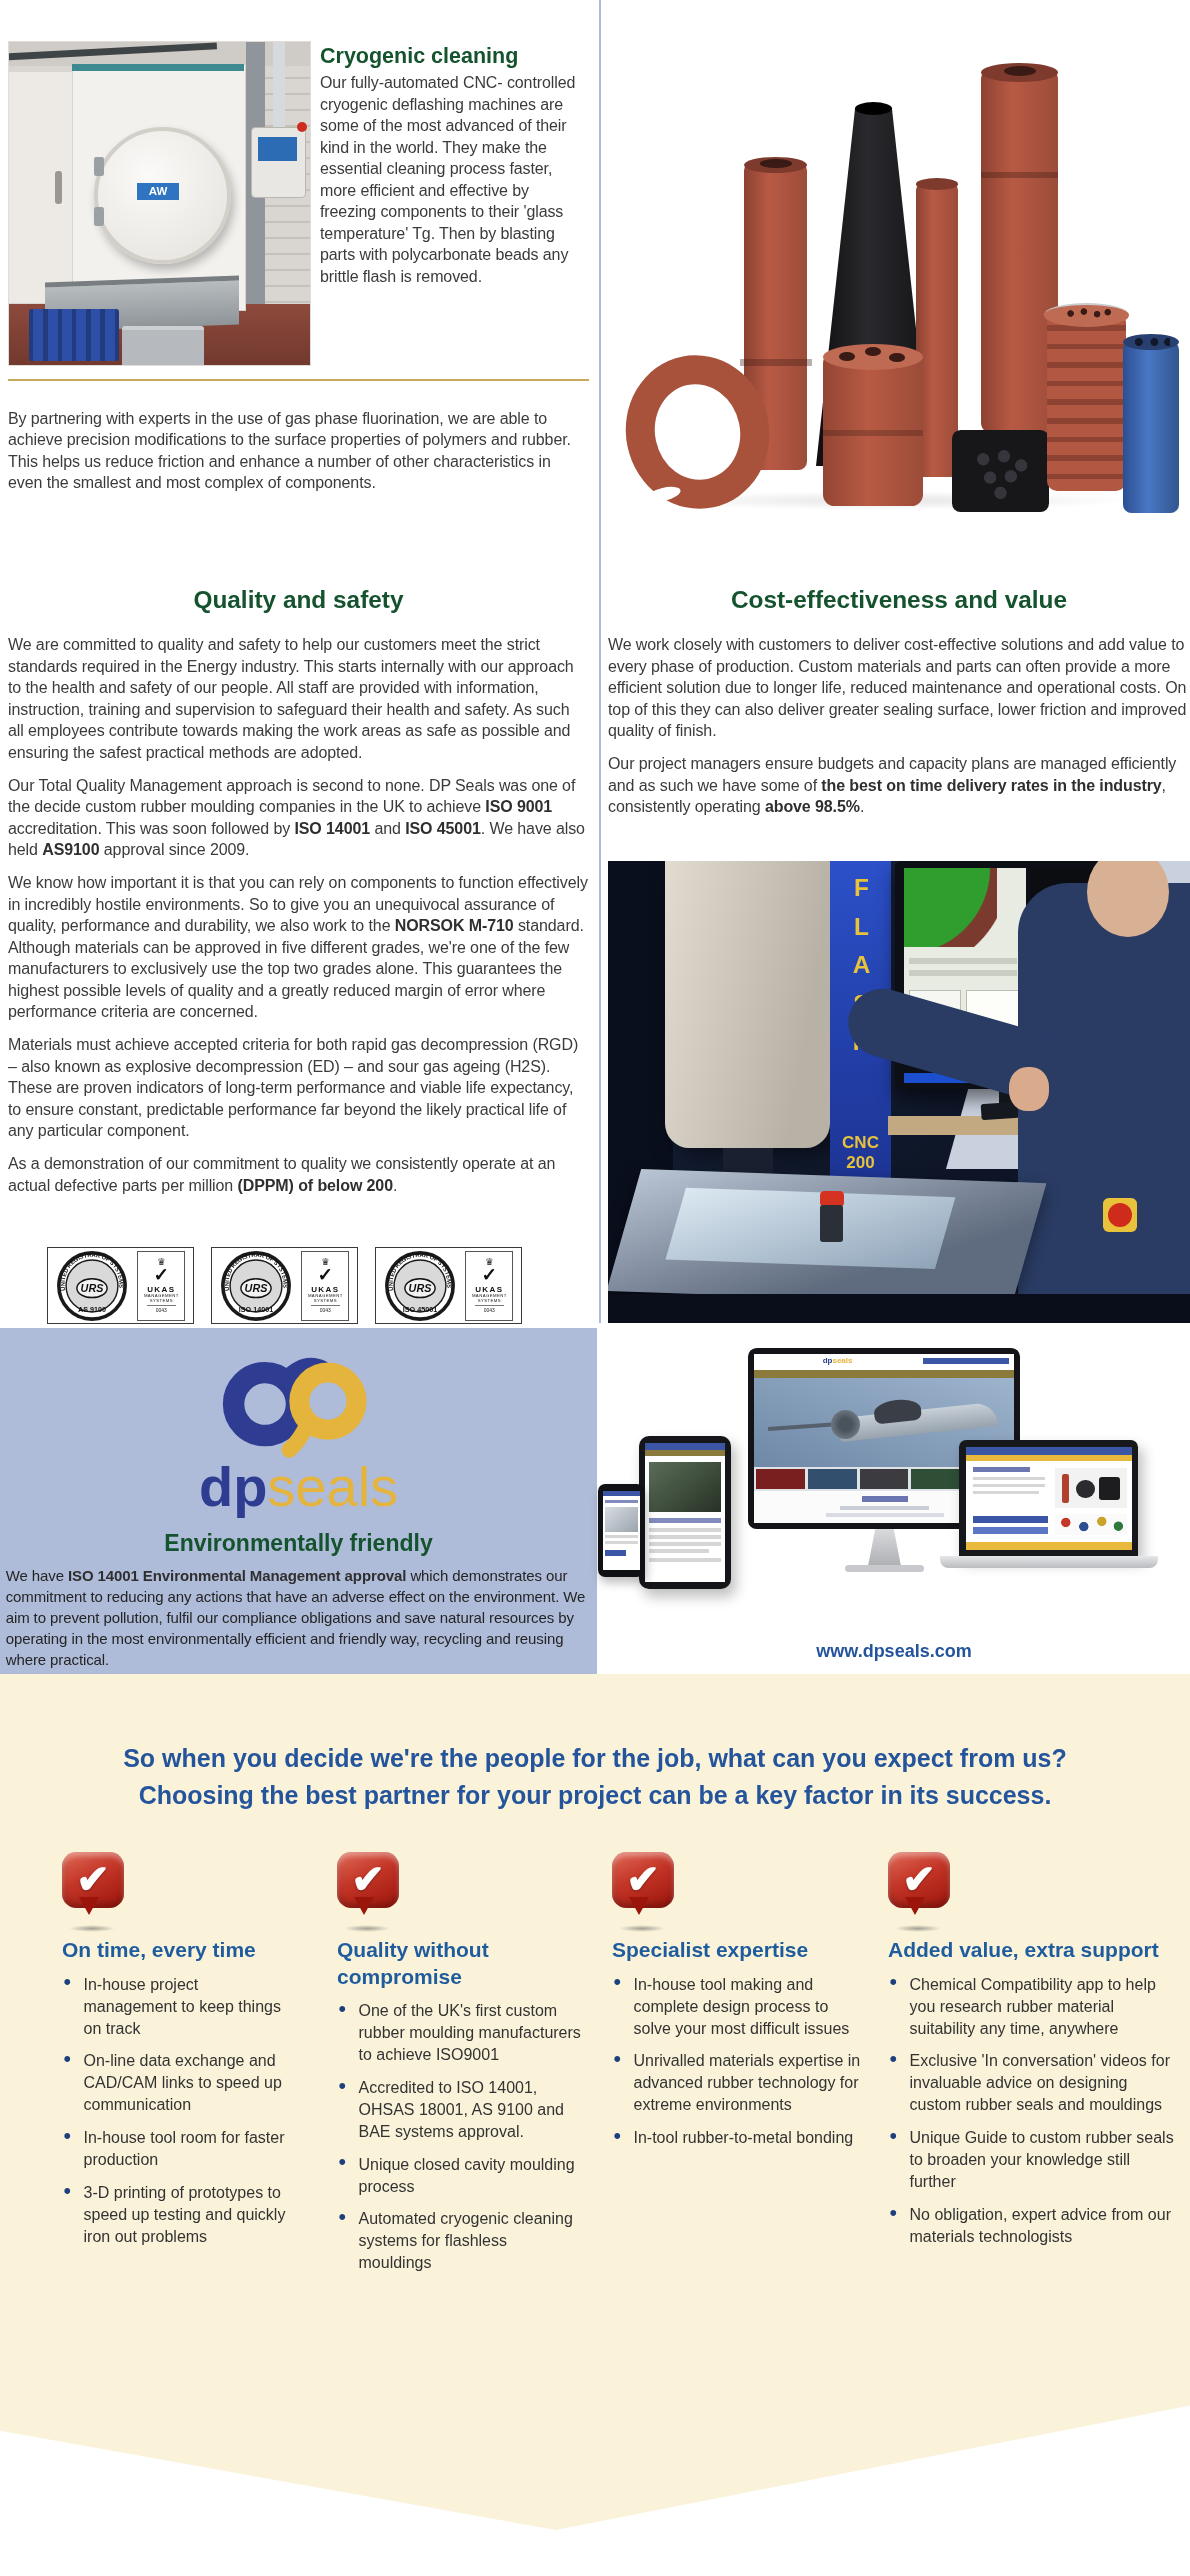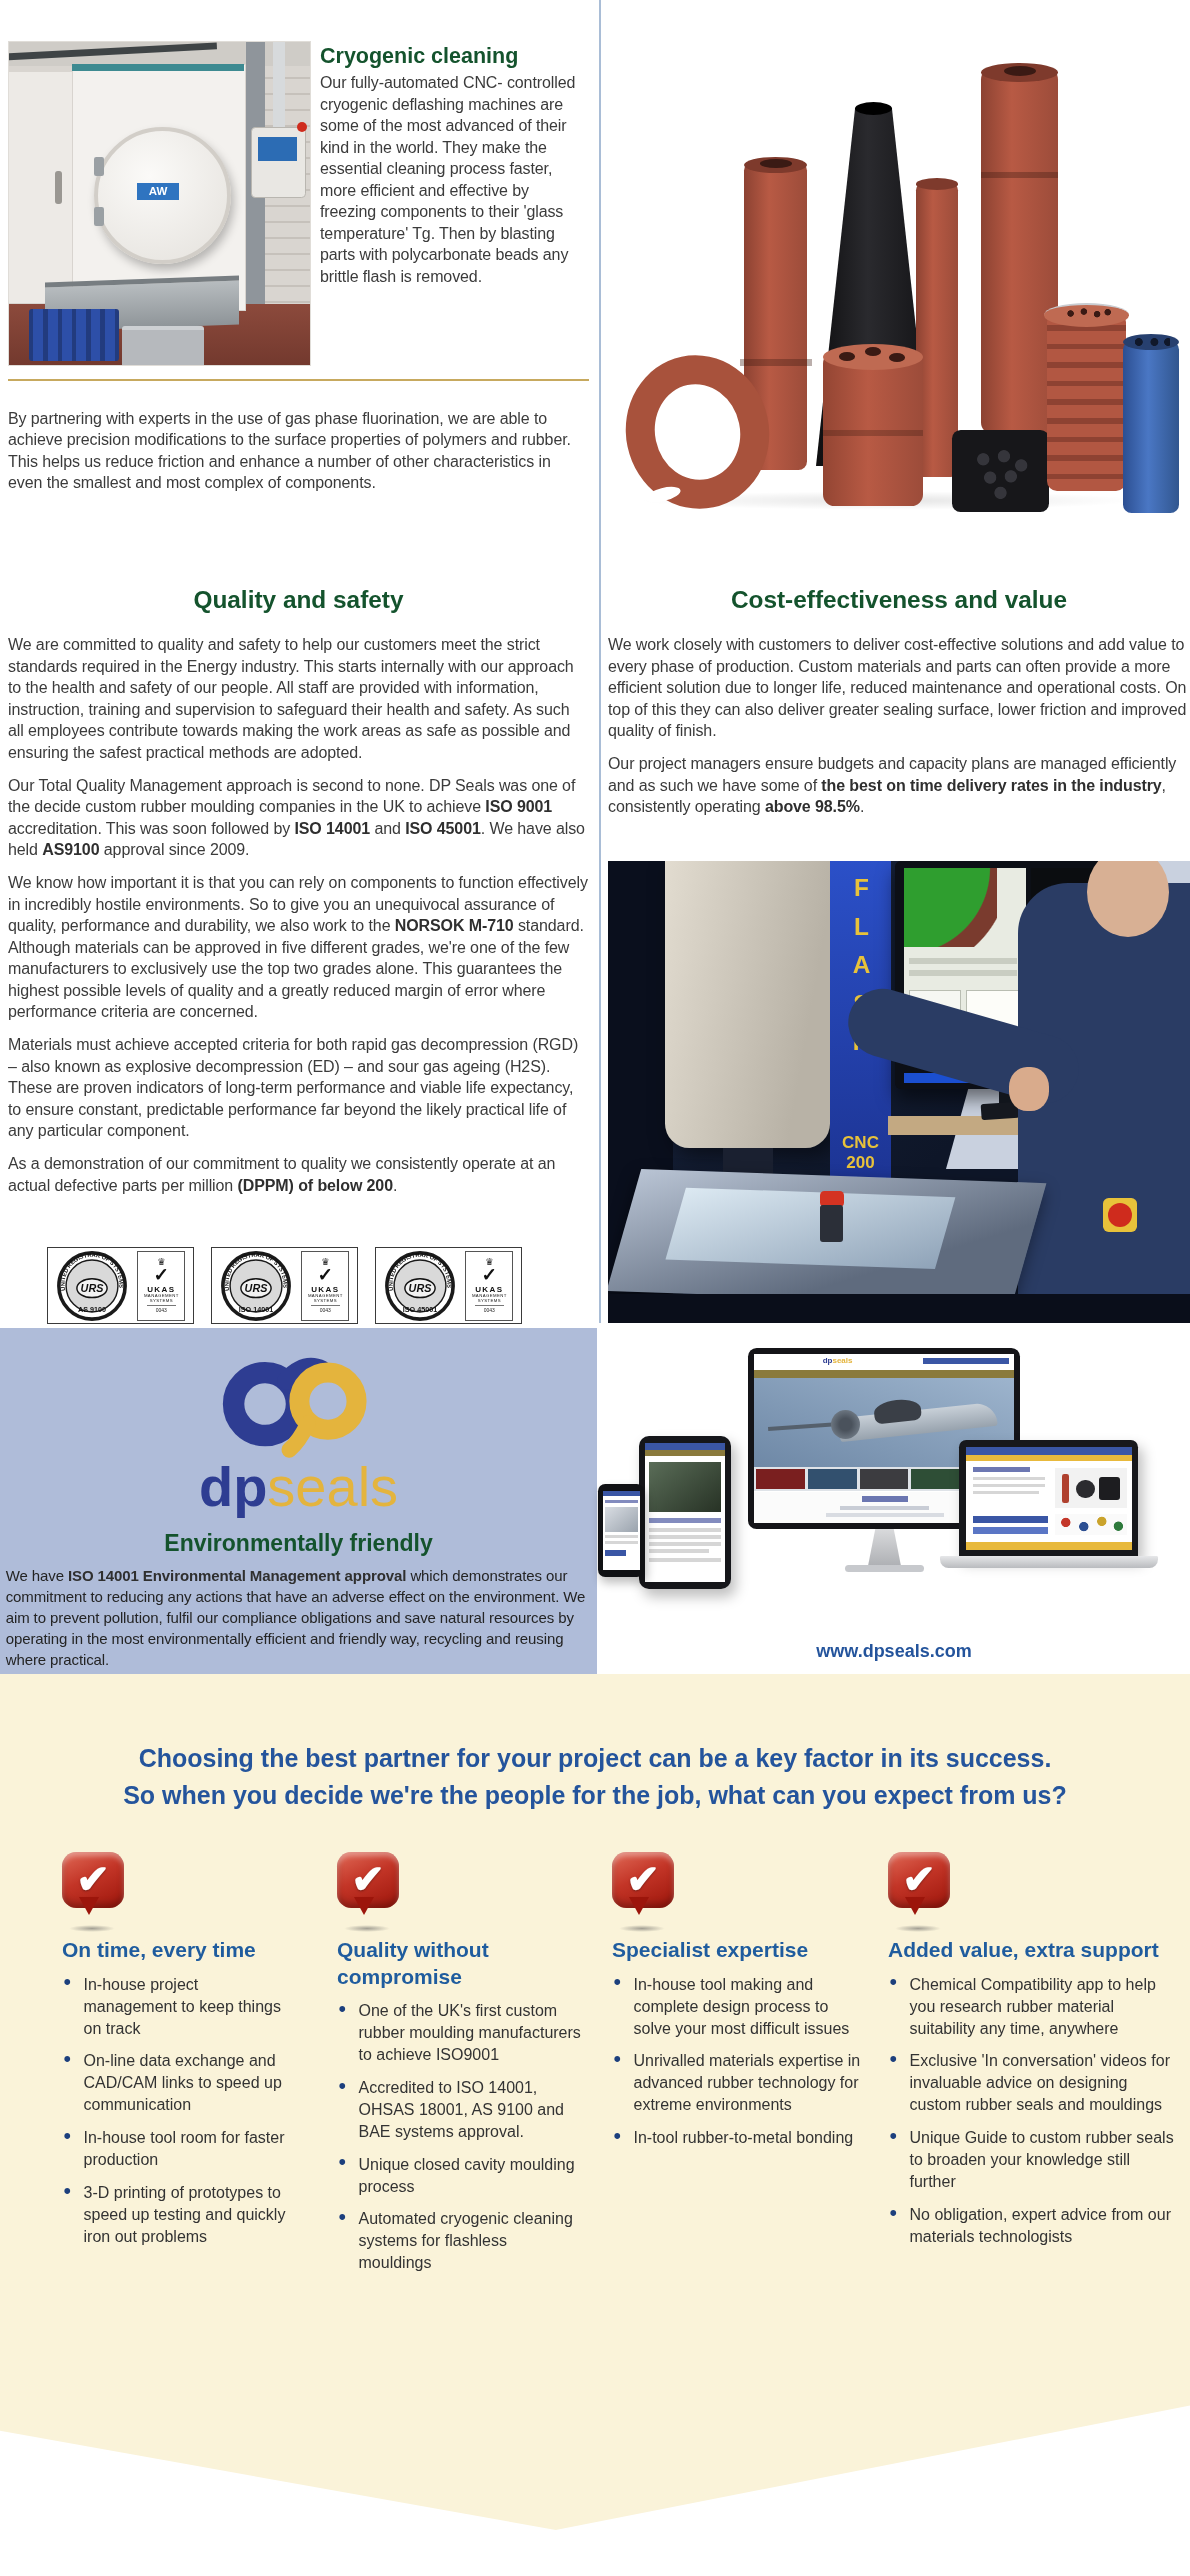--- a/index.html
+++ b/index.html
@@ -325,22 +325,22 @@
         <div class="abs" style="left:7.2px;top:80px;width:75px;height:7.2px;background:#5a76c5;"></div>
         <div class="abs" style="left:0;bottom:0;width:100%;height:7.2px;background:#e8b93c;"></div>
       </div>
     </div>
     <div class="abs" style="left:343px;top:228px;width:218px;height:11.5px;background:linear-gradient(#e6e7e9,#b9bbbe);border-radius:1.4px 1.4px 8.6px 8.6px;"></div>
     <div class="abs url" style="left:0;top:313px;width:594px;">www.dpseals.com</div>
   </div>
 
   <div class="abs yellow" style="left:0;top:1674px;width:1190px;height:902px;">
     <div class="abs headline" style="left:43px;top:66px;width:1104px;">
+      <div>So when you decide we're the people for the job, what can you expect from us?</div>
       <div>Choosing the best partner for your project can be a key factor in its success.</div>
-      <div>So when you decide we're the people for the job, what can you expect from us?</div>
     </div>
 
     <div class="abs col" style="left:62px;top:178px;width:232px;">
       <div class="check-icon">
           <span class="glyph">✔</span>
           <span class="tail"></span>
           <span class="shadow"></span>
         </div>
       <h4 style="margin-top:29px;">On time, every time</h4>
       <ul>

